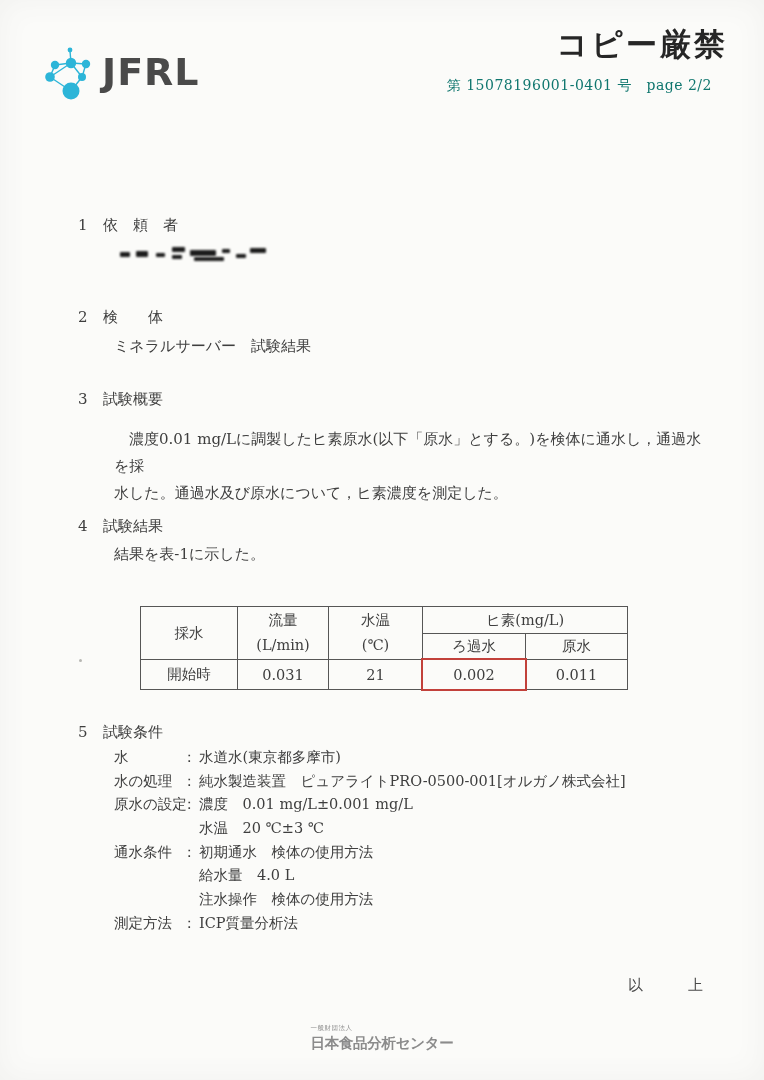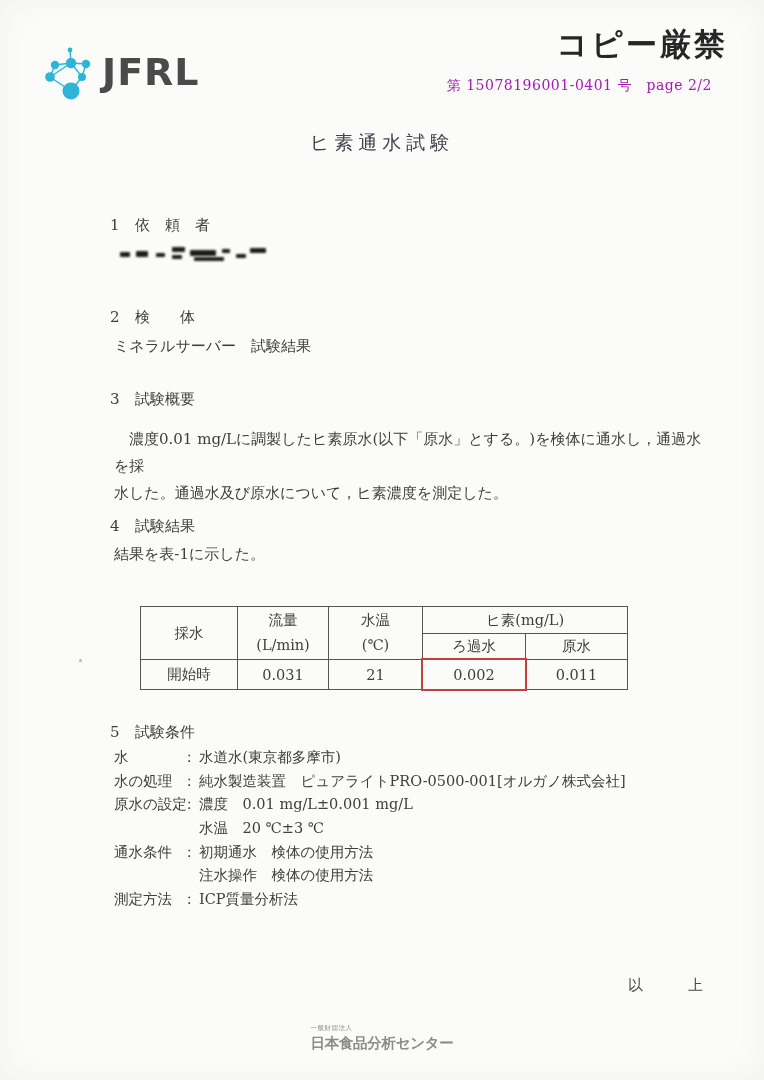--- a/index.html
+++ b/index.html
@@ -20,29 +20,29 @@
   .logo-text{
     font-family:"DejaVu Sans","Liberation Sans",sans-serif;
     font-weight:bold;font-size:38px;color:#4a4a4a;letter-spacing:1px;margin-left:4px;
   }
   .copy-notice{
     position:absolute;top:24px;right:36px;
     font-size:31px;font-weight:bold;color:#262626;letter-spacing:3px;
   }
   .doc-line{
     position:absolute;top:77px;right:52px;
-    font-size:14px;color:#a21caf;letter-spacing:0.5px;
+    font-size:14px;color:#0f766e;letter-spacing:0.5px;
   }
   
   .doc-title{
     position:absolute;top:130px;left:0;width:764px;text-align:center;
     font-size:19px;letter-spacing:5px;color:#42424a;
   }
   
-  .sec-head{position:absolute;left:78px;font-size:15px;color:#3e3e3e;margin-left:32px;}
+  .sec-head{position:absolute;left:78px;font-size:15px;color:#3e3e3e;}
   .sec-head .num{display:inline-block;width:25px;}
   .pos-s1{top:216px;}
   .pos-s2{top:308px;}
   .pos-s3{top:390px;}
   .pos-s4{top:517px;}
   .pos-s5{top:723px;}
   .body-text{position:absolute;left:114px;font-size:15px;color:#3e3e3e;}
   .pos-s2-body{top:337px;}
   .pos-s3-para{top:426px;width:592px;line-height:27px;}
   .pos-s3-para .indent{text-indent:1em;}
@@ -127,21 +127,20 @@
           <circle cx="33" cy="47" r="8.5"></circle>
         </g>
       </svg>
     </span>
     <span class="logo-text">JFRL</span>
   </div>
 
   <div class="copy-notice">コピー厳禁</div>
   <div class="doc-line">第 15078196001-0401 号　page 2/2</div>
 
-  <div class="doc-title">ヒ素通水試験</div>
 
   <div class="sec-head pos-s1">
     <span class="num">1</span><span>依　頼　者</span>
   </div>
   <div class="redacted">
     <i></i>
       <i></i>
       <i></i>
       <i></i>
       <i></i>
@@ -234,20 +233,25 @@
         <span>水温　20 ℃±3 ℃</span>
     </div>
     <div class="cond-row">
       <span class="lbl">通水条件</span>
         <span class="cln">：</span>
         <span>初期通水　検体の使用方法</span>
     </div>
     <div class="cond-row">
       <span class="lbl"></span>
         <span class="cln"></span>
+        <span>給水量　4.0 L</span>
+    </div>
+    <div class="cond-row">
+      <span class="lbl"></span>
+        <span class="cln"></span>
         <span>注水操作　検体の使用方法</span>
     </div>
     <div class="cond-row">
       <span class="lbl">測定方法</span>
         <span class="cln">：</span>
         <span>ICP質量分析法</span>
     </div>
   </div>
 
   <div class="closing">以　　　上</div>

